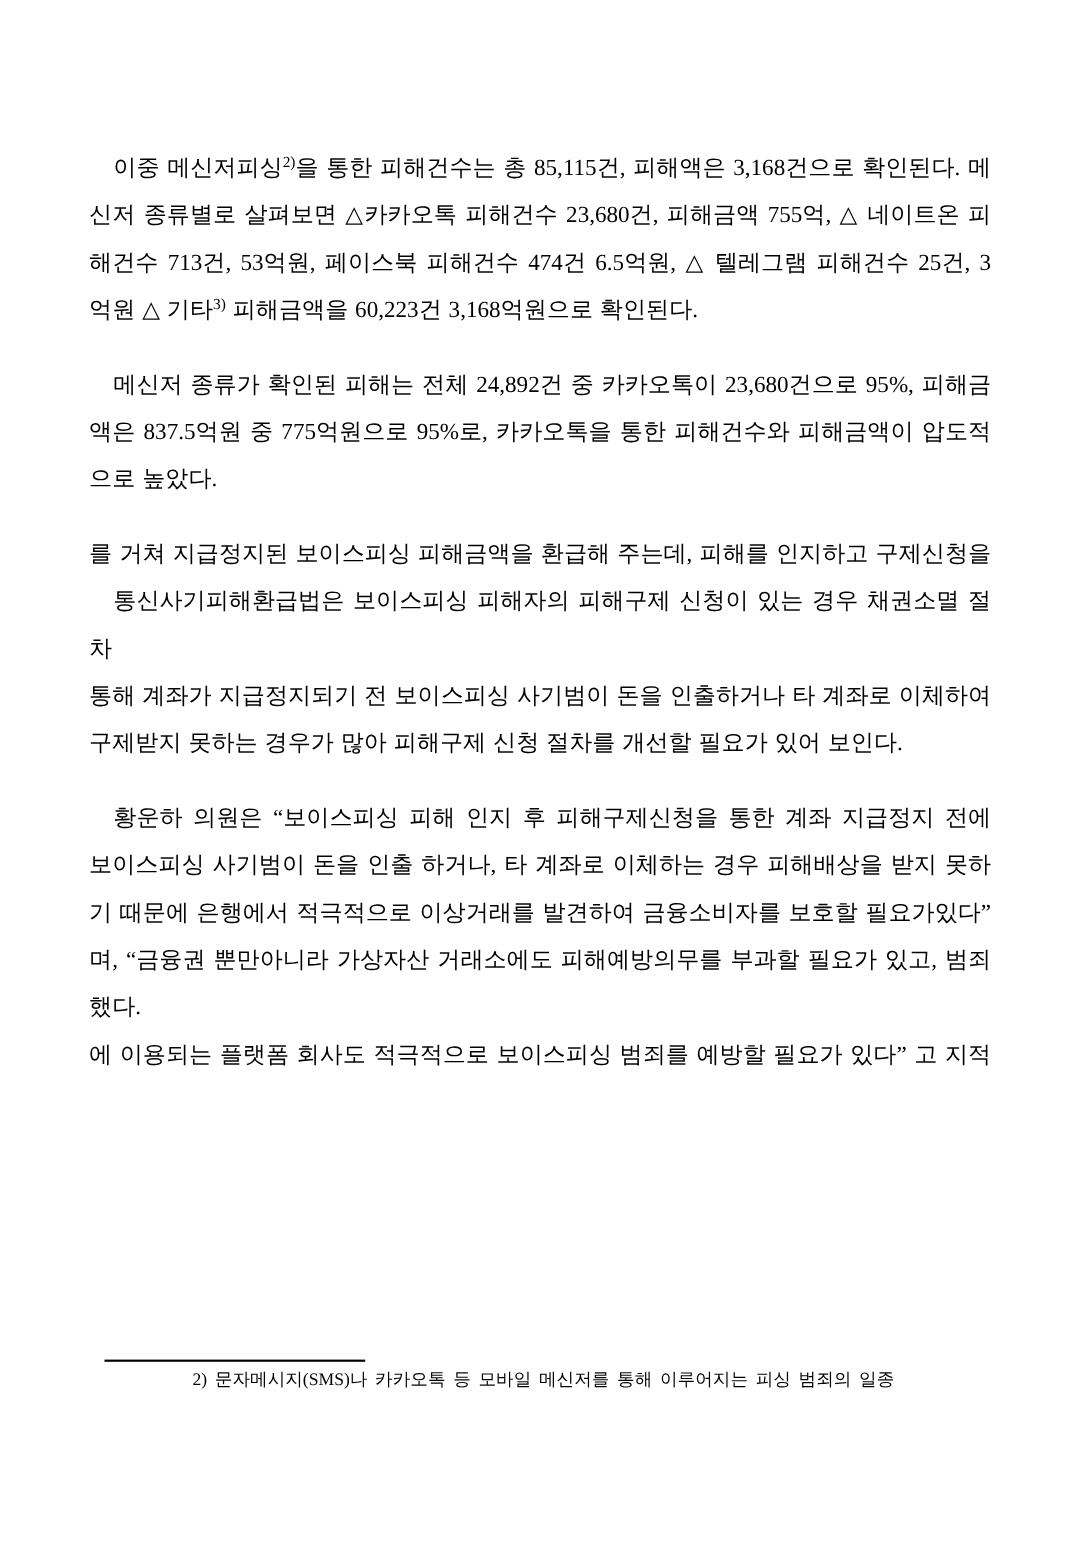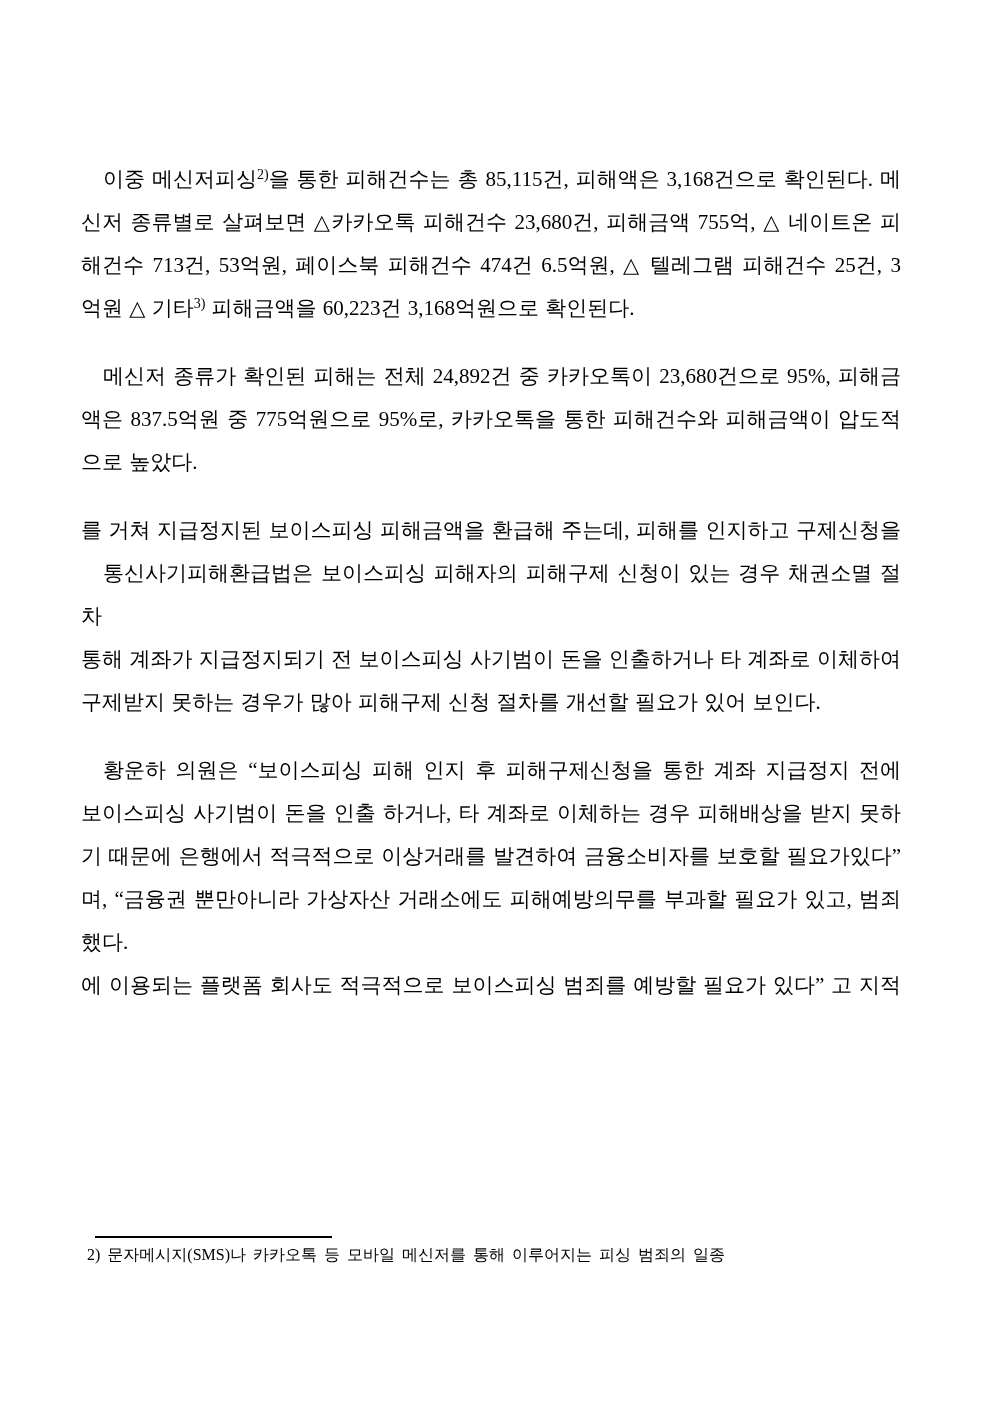--- a/index.html
+++ b/index.html
@@ -11,21 +11,21 @@
     height: 1403px;
     position: relative;
     background: #ffffff;
     color: #000000;
     font-family: "Liberation Serif", "DejaVu Serif", serif;
     overflow: hidden;
   }
   .doc-body {
     position: absolute;
     left: 81px;
-    top: 158px;
+    top: 131px;
     width: 820px;
   }
   .para {
     margin: 0 0 25px 0;
   }
   .line {
     font-size: 21px;
     line-height: 43px;
     text-align: justify;
     text-align-last: justify;
@@ -53,21 +53,21 @@
     width: 237px;
     height: 2px;
     background: #000000;
     margin: 0 0 6px 14px;
   }
   .fn-line {
     font-size: 16px;
     line-height: 21.5px;
     padding-left: 6px;
     word-spacing: 3px;
-    text-align: left;
+    text-align: center;
   }
 </style>
 </head>
 <body>
 
 <div class="doc-body">
 
   <div class="para">
     <div class="line first"><span>이중 메신저피싱</span><sup class="fnref">2)</sup><span>을 통한 피해건수는 총 85,115건, 피해액은 3,168건으로 확인된다. 메</span></div>
     <div class="line">신저 종류별로 살펴보면 △카카오톡 피해건수 23,680건, 피해금액 755억, △ 네이트온 피</div>

